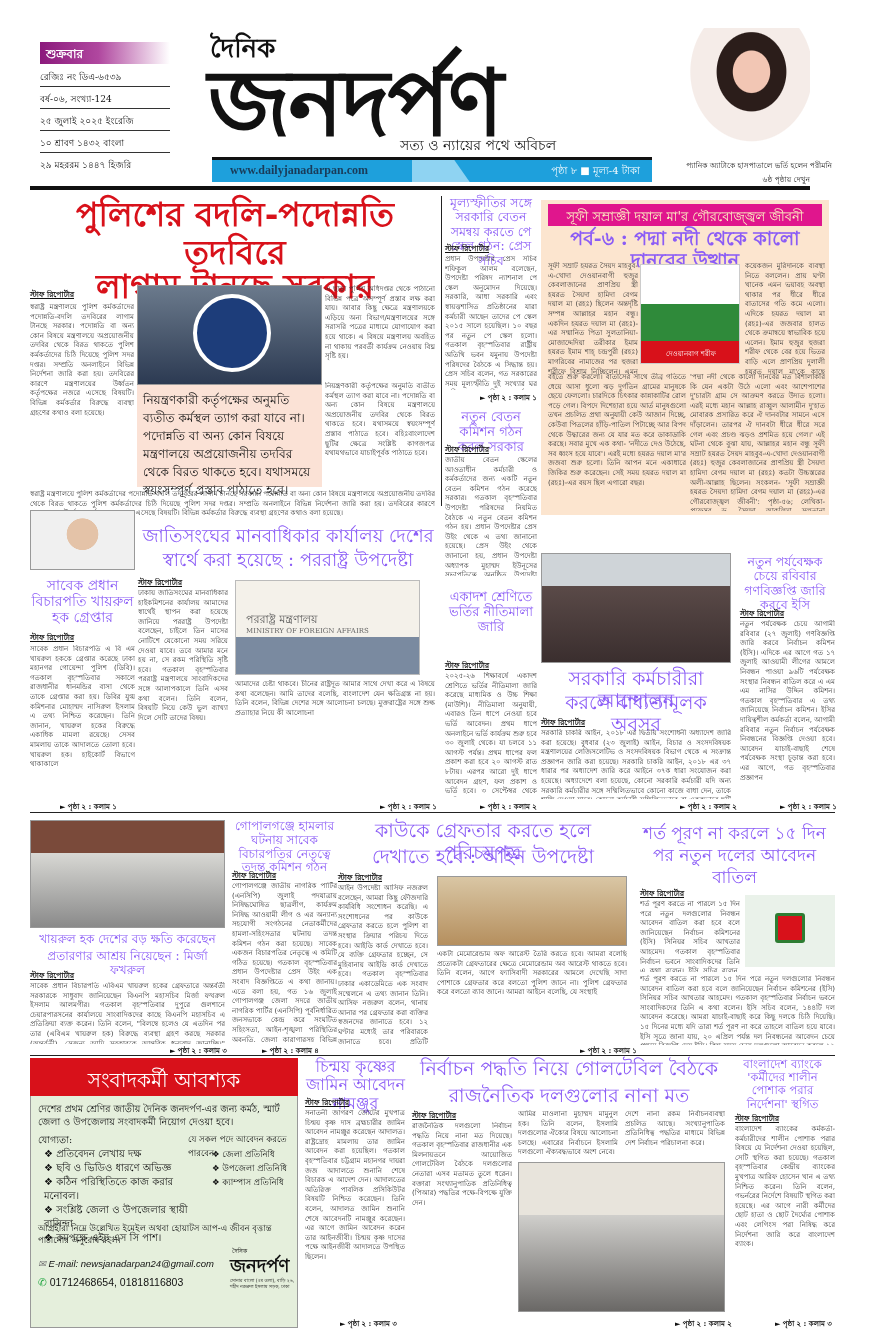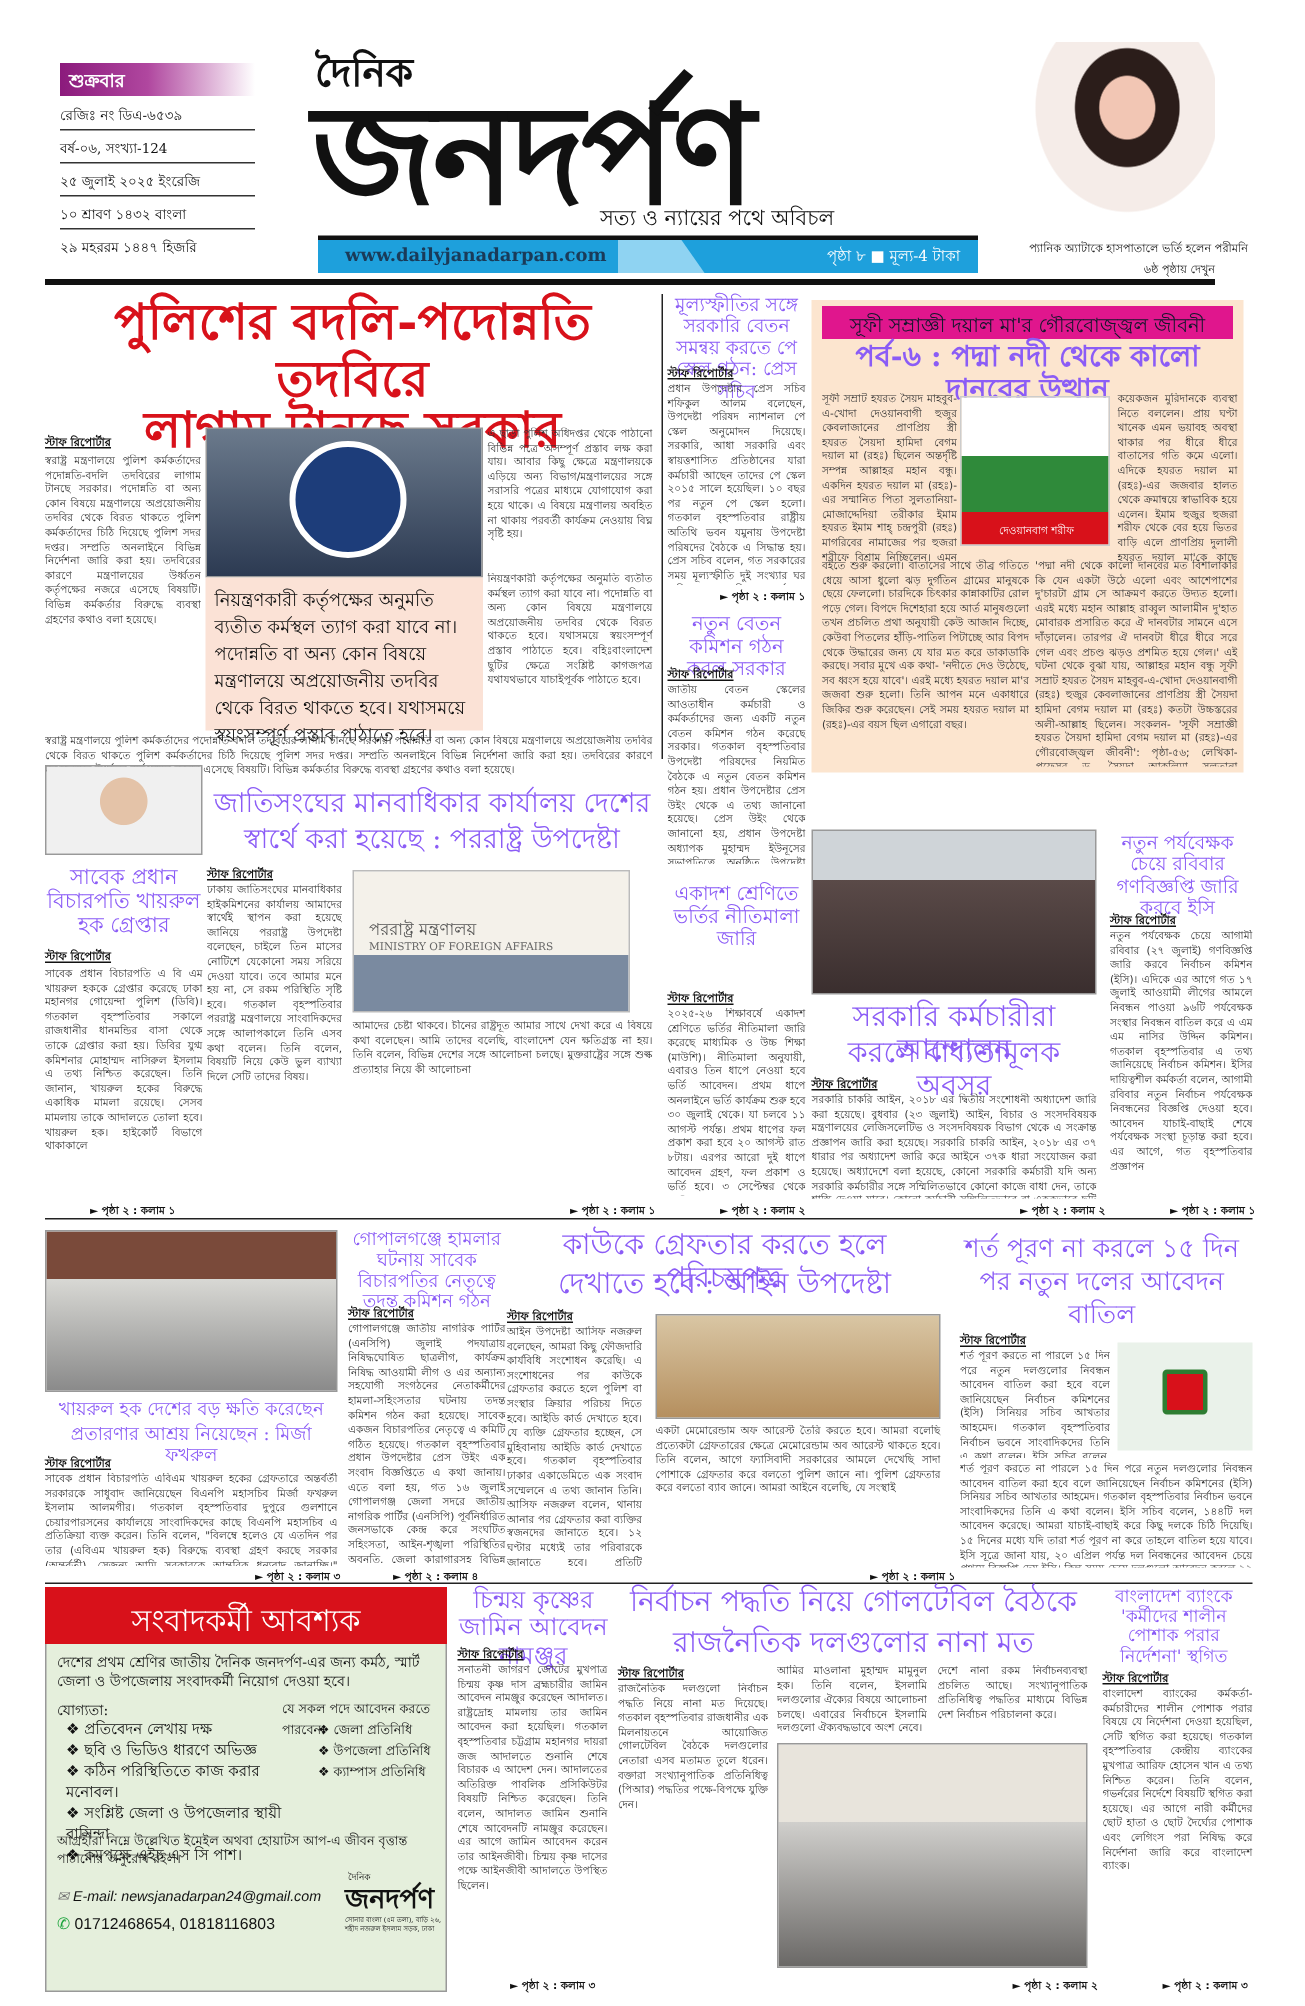--- a/index.html
+++ b/index.html
@@ -10,30 +10,30 @@
   .cont { font-size: 7px; font-weight: bold; font-family: "DejaVu Sans", sans-serif; }
   .hl { font-family: "DejaVu Serif", serif; text-align: center; color: #8b5cf6; line-height: 1.15; }
   .photo { background: linear-gradient(160deg, #8a8f96, #4d5560 55%, #2f3640); border: 1px solid #999; }
   
   .day-tab { left: 40px; top: 42px; width: 130px; height: 22px; background: linear-gradient(90deg, #8b1a7c 0%, #b0479f 45%, #fff 100%); color: #fff; font-size: 12px; font-weight: bold; padding: 3px 6px; }
   .meta-row { left: 40px; width: 130px; height: 21px; border-bottom: 1px solid #333; font-size: 9px; padding: 4px 0 0 0; }
   .logo-small { left: 210px; top: 28px; font-size: 26px; font-weight: bold; }
   .logo-big { left: 208px; top: 58px; font-size: 92px; font-weight: 900; letter-spacing: -2px; font-family: "DejaVu Sans", sans-serif; line-height: 1; }
   .tagline { left: 400px; top: 134px; font-size: 14px; }
   .urlbar { left: 212px; top: 160px; width: 440px; height: 22px; background: #1ea0dc; }
-  .urlbar .left { position: absolute; left: 0; top: 0; width: 200px; height: 22px; background: #1ea0dc; color: #1a3b59; font-size: 12px; padding: 3px 18px; font-weight: bold; }
+  .urlbar .left { position: absolute; left: 0; top: 0; width: 200px; height: 22px; background: #1ea0dc; color: #1a3b59; font-size: 12px; padding: 3px 18px; font-weight: bold; font-family: Liberation Serif, serif; }
   .urlbar .mid { position: absolute; left: 180px; top: 0; width: 70px; height: 22px; background: #8fd3f2; transform: skewX(35deg); }
   .urlbar .right { position: absolute; right: 12px; top: 3px; color: #fff; font-size: 10px; }
   .rule-top { left: 212px; top: 157px; width: 440px; height: 3px; background: #111; }
   .page-rule { left: 30px; top: 186px; width: 780px; height: 4px; background: #111; }
   .actress { left: 680px; top: 28px; width: 130px; height: 125px; background: radial-gradient(ellipse at 55% 35%, #f2c6b4 0 18%, #2b1d1a 19% 34%, #f5ece8 35% 60%, #fff 61%); }
   .caption { font-size: 7.5px; text-align: right; }
   
   .sufi-box { left: 541px; top: 200px; width: 288px; height: 315px; background: #fce5cf; }
-  .sufi-banner { left: 548px; top: 204px; width: 274px; height: 22px; background: #e0168d; color: #0f172a; font-size: 13px; text-align: center; padding-top: 3px; }
+  .sufi-banner { left: 548px; top: 204px; width: 274px; height: 22px; background: #e0168d; color: #fef9c3; font-size: 13px; text-align: center; padding-top: 3px; }
   .quote-box { left: 215px; top: 385px; width: 220px; height: 100px; background: #fbe2d6; font-size: 12px; line-height: 18px; padding: 6px 6px; font-family: "DejaVu Sans", sans-serif; }
   .recruit { left: 30px; top: 1058px; width: 268px; height: 270px; background: #e5efdc; border: 1px solid #999; }
   .recruit-head { left: 30px; top: 1058px; width: 268px; height: 38px; background: #d8111a; color: #fff; font-size: 20px; text-align: center; padding-top: 7px; }
   .vline { background: #222; width: 1px; }
   .hline { background: #222; height: 1px; }
   .red { color: #d8111a; }
 </style>
 </head>
 <body>
 

